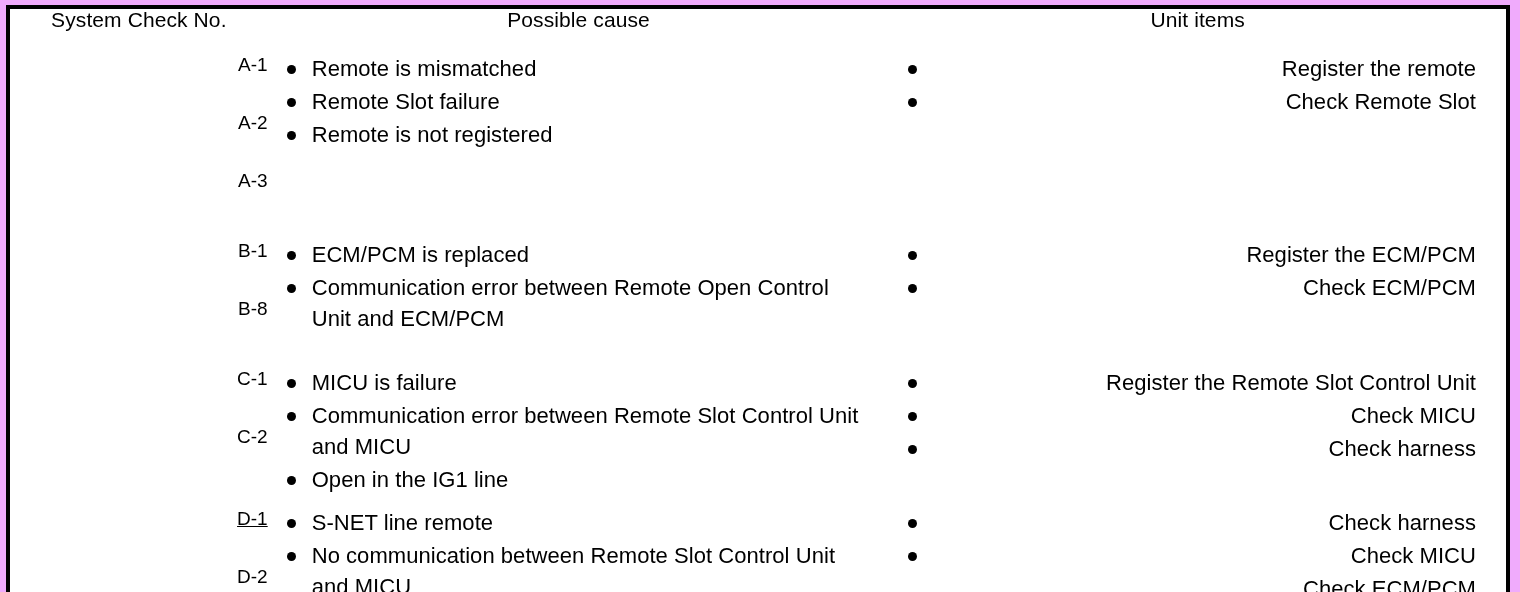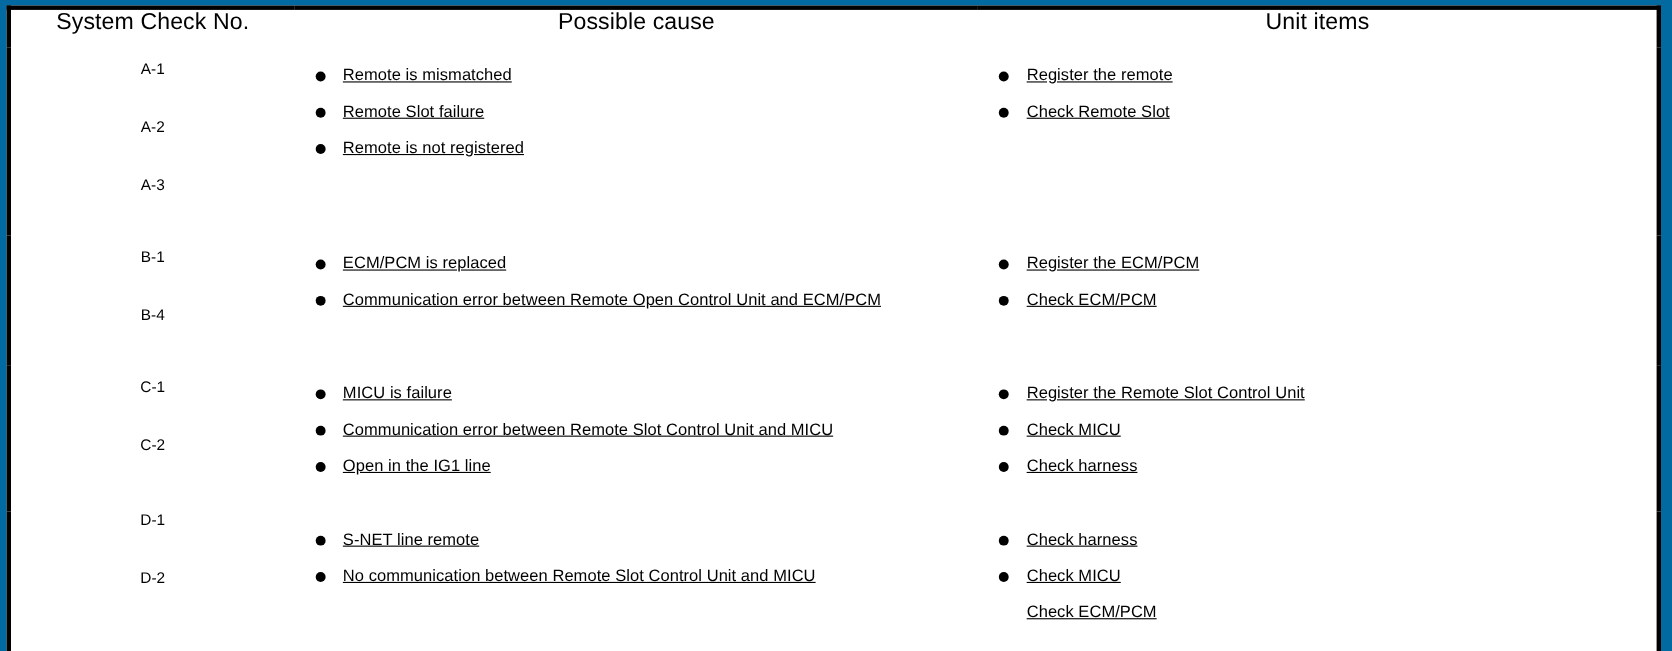--- a/index.html
+++ b/index.html
@@ -12,21 +12,21 @@
     height: 592px;
     font-family: "Liberation Sans", sans-serif;
     color: #000000;
     overflow: hidden;
   }
 
   .sheet {
     position: relative;
     width: 1520px;
     height: 592px;
-    background: #0369a1;
+    background: #f0abfc;
   }
 
   
   .dtc-table {
     position: absolute;
     left: 6px;
     top: 5px;
     width: 1504px;          
     height: 578px;
     box-sizing: border-box;
@@ -68,68 +68,67 @@
   .hdr-cell .hdr-label { display: block; line-height: 1; padding-bottom: 1px; }
 
   
   .no-cell { text-align: center; }
   .no-list {
     list-style: none;
     margin: 0;
     padding: 0;
   }
   .no-item {
-    font-size: 14px;
+    font-size: 19px;
     line-height: 1;
-    text-align: center;
+    text-align: right;
     white-space: nowrap;
   }
   
   .no-list.pitch-a .no-item:nth-child(1) { margin-top: 12px; }
   .no-list.pitch-a .no-item             { margin-bottom: 39px; }
 
   .no-list.pitch-b .no-item:nth-child(1) { margin-top: 12px; }
   .no-list.pitch-b .no-item              { margin-bottom: 39px; }
 
   .no-list.pitch-c .no-item:nth-child(1) { margin-top: 12px; }
   .no-list.pitch-c .no-item              { margin-bottom: 39px; }
 
-  .no-list.pitch-d .no-item:nth-child(1) { margin-top: 0; }
+  .no-list.pitch-d .no-item:nth-child(1) { margin-top: 12px; text-decoration: underline; }
   .no-list.pitch-d .no-item              { margin-bottom: 39px; }
 
   
   .bul-cell { }
   .bul-list {
     list-style: none;
     margin: 0;
     padding: 10px 10px 0 16px;
   }
   .bul-item {
     position: relative;
     padding-left: 26px;
-    font-size: 15px;
+    font-size: 22px;
     line-height: 31px;
     margin-bottom: 2px;
     letter-spacing: 0.05px;
-    text-decoration: underline;
   }
   .bul-item > .bullet-dot {
     position: absolute;
     left: 1px;
     top: 12px;
     width: 9px;
     height: 9px;
     border-radius: 50%;
     background: #000000;
   }
   .bul-item .bul-text { display: block; }
 
   
   td.cause-cell .bul-list { padding-left: 18px; padding-right: 26px; }
-  td.check-cell .bul-list { padding-left: 18px; padding-right: 6px; }
+  td.check-cell .bul-list { padding-left: 18px; padding-right: 30px; text-align: right; }
 
   
   tr.row-a td { height: 149px; }
   tr.row-b td { height: 97px; }
   tr.row-c td { height: 133px; }
   tr.row-d td { height: 159px; }
 </style>
 </head>
 <body>
 
@@ -193,21 +192,21 @@
               <span class="bul-text">Check Remote Slot</span>
             </li>
           </ul>
         </td>
       </tr>
 
       <tr class="row-b">
         <td class="no-cell row-sep-t">
           <ul class="no-list pitch-b">
             <li class="no-item">B-1</li>
-            <li class="no-item">B-4</li>
+            <li class="no-item">B-8</li>
           </ul>
         </td>
         <td class="bul-cell cause-cell col-sep-l row-sep-t">
           <ul class="bul-list">
             <li class="bul-item">
               <span class="bullet-dot"></span>
               <span class="bul-text">ECM/PCM is replaced</span>
             </li>
             <li class="bul-item">
               <span class="bullet-dot"></span>

